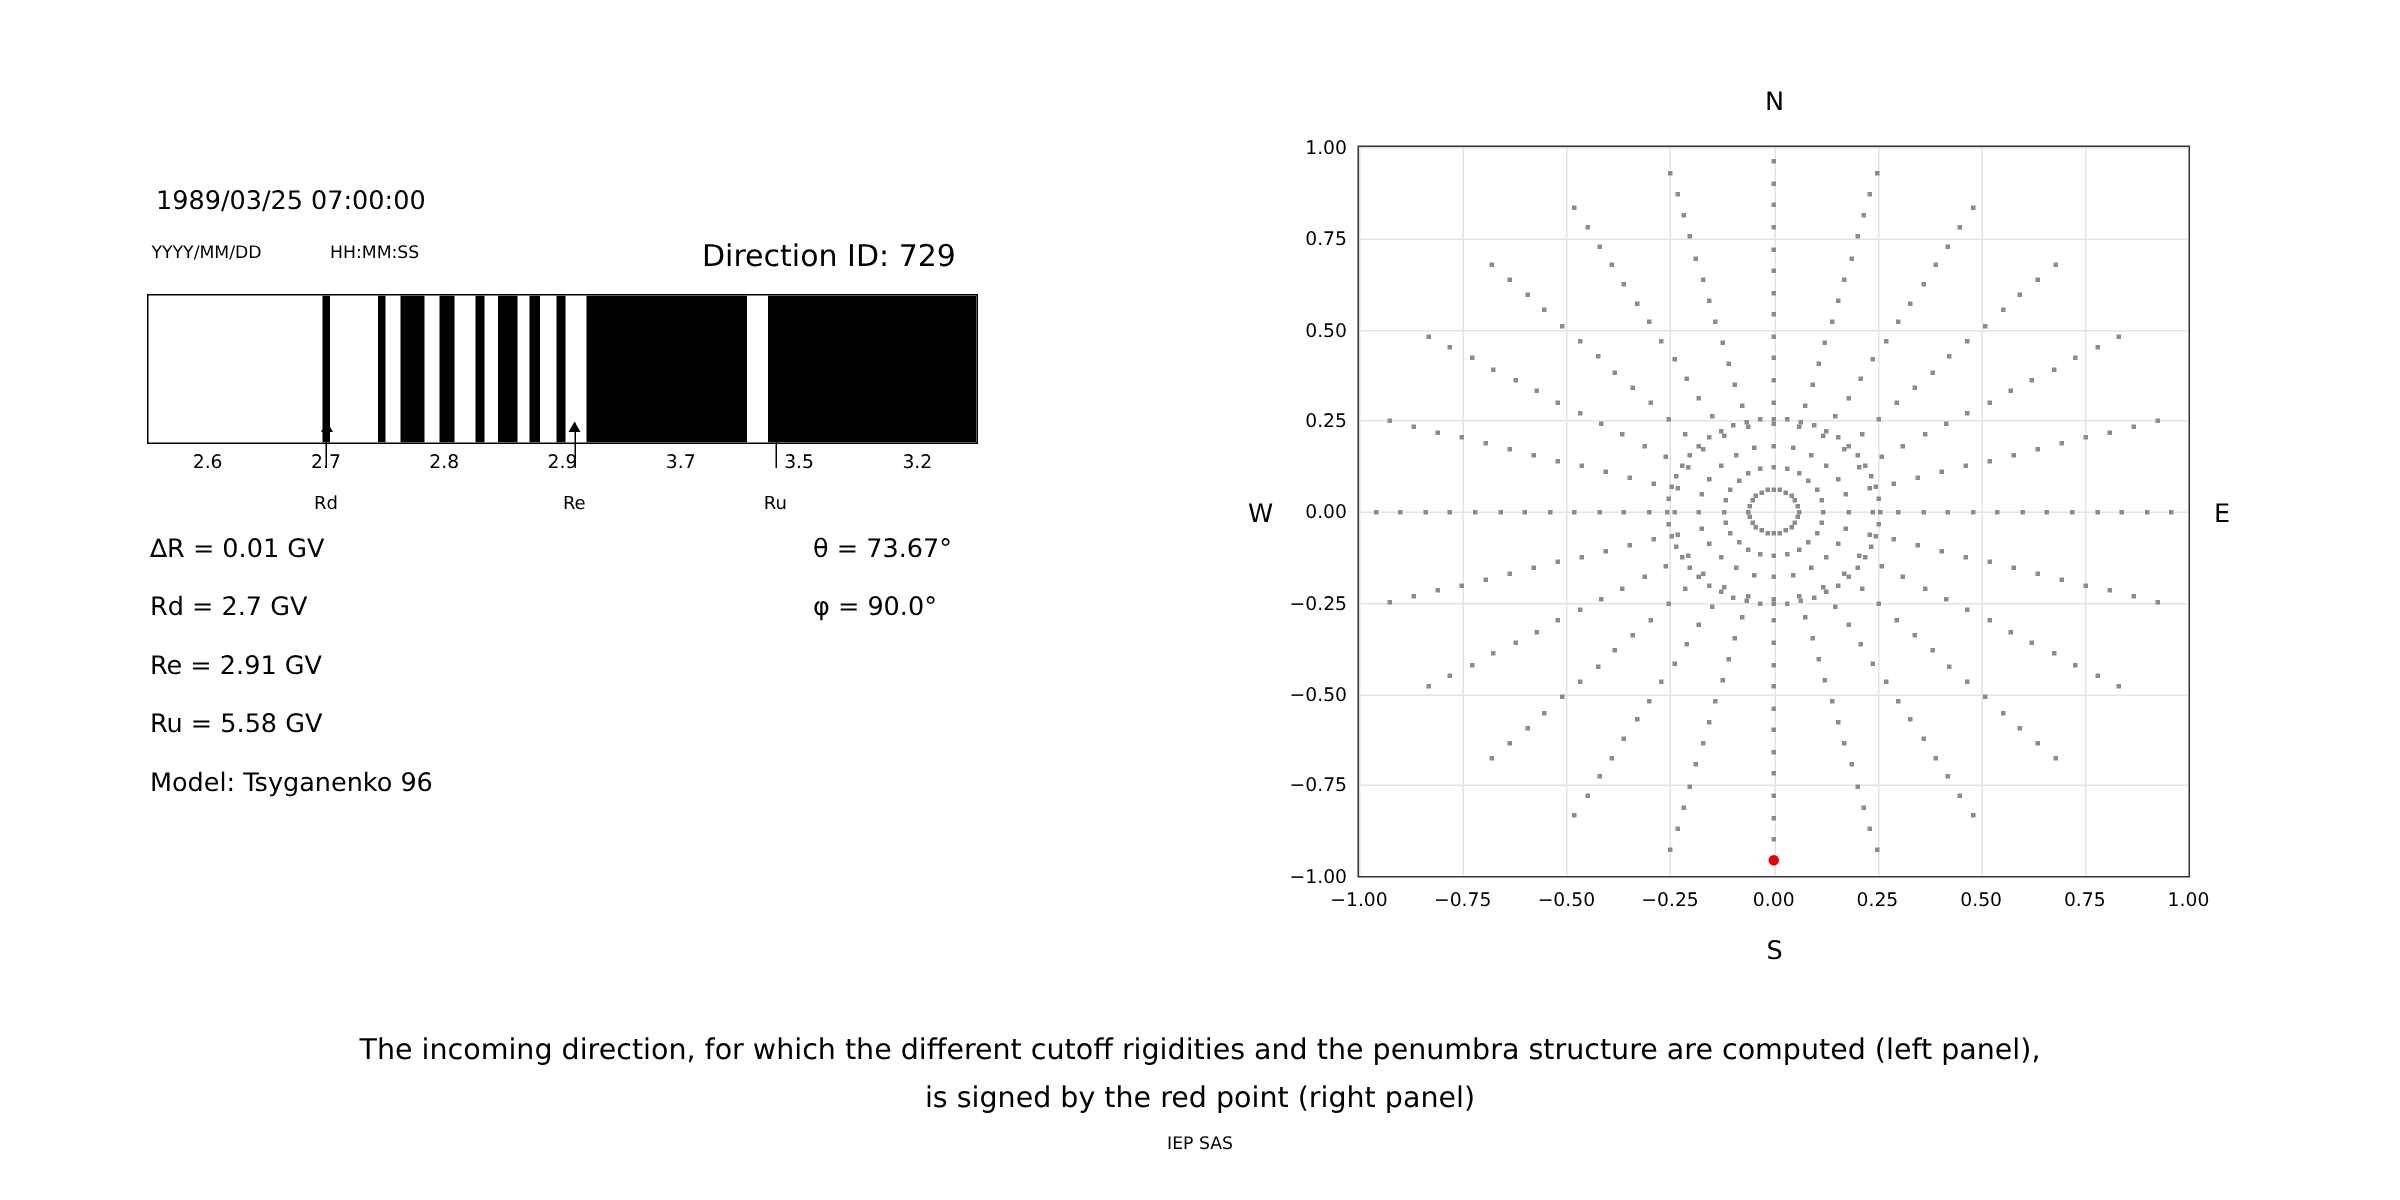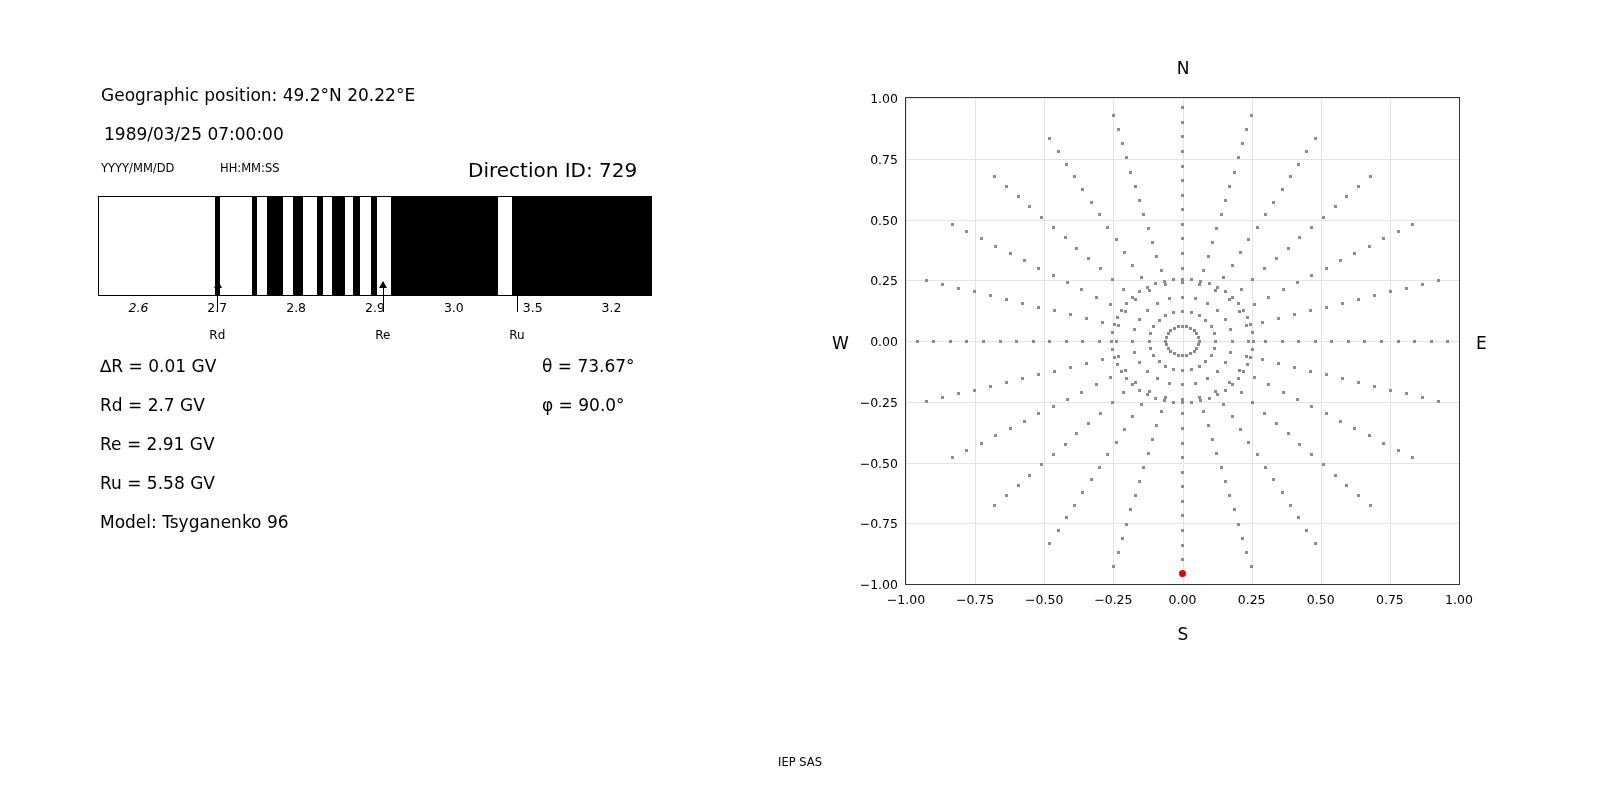--- a/index.html
+++ b/index.html
@@ -206,21 +206,20 @@
     width: 1600px;
     text-align: center;
     font-size: 11.5px;
   }
 </style>
 </head>
 <body>
 
 <div id="left-panel">
 
-  <div class="meta-line" id="geo-position">Geographic position: 49.2°N 20.22°E</div>
 
   <div class="meta-line" id="datetime-line">1989/03/25 07:00:00</div>
 
   <div class="meta-line" id="date-format-label">YYYY/MM/DD</div>
 
   <div class="meta-line" id="time-format-label">HH:MM:SS</div>
 
   <div class="meta-line" id="direction-id">Direction ID: 729</div>
 
   <div id="penumbra-wrap">
@@ -232,25 +231,25 @@
         <div class="band" style="left: 218.04px; width: 5.52px;"></div>
         <div class="band" style="left: 233.023px; width: 12.6171px;"></div>
         <div class="band" style="left: 253.526px; width: 7.88571px;"></div>
         <div class="band" style="left: 271.663px; width: 6.30857px;"></div>
         <div class="band" style="left: 292.166px; width: 107.246px;"></div>
         <div class="band" style="left: 412.817px; width: 139.183px;"></div>
       </div>
   </div>
 
   <div id="rig-axis">
-      <div class="tick-label" style="left: 40.4286px; font-style: italic;">2.6</div>
+      <div class="tick-label" style="left: 40.4286px;">2.6</div>
       <div class="tick-label" style="left: 119.286px;">2.7</div>
       <div class="tick-label" style="left: 198.143px;">2.8</div>
       <div class="tick-label" style="left: 277px;">2.9</div>
-      <div class="tick-label" style="left: 355.857px;">3.0</div>
+      <div class="tick-label" style="left: 355.857px;">3.7</div>
       <div class="tick-label" style="left: 434.714px;">3.5</div>
       <div class="tick-label" style="left: 513.571px;">3.2</div>
       <div class="marker" style="left: 119.286px;"></div>
       <div class="marker-label" style="left: 119.286px;">Rd</div>
       <div class="marker" style="left: 284.886px;"></div>
       <div class="marker-label" style="left: 284.886px;">Re</div>
       <div class="marker" style="left: 418.943px;"></div>
       <div class="marker-label" style="left: 418.943px;">Ru</div>
     </div>
 
@@ -737,14 +736,16 @@
     <div class="ytick" style="left: 48px; width: 50px; top: 462.5px;">−0.50</div>
     <div class="ytick" style="left: 48px; width: 50px; top: 401.75px;">−0.25</div>
     <div class="ytick" style="left: 48px; width: 50px; top: 341px;">0.00</div>
     <div class="ytick" style="left: 48px; width: 50px; top: 280.25px;">0.25</div>
     <div class="ytick" style="left: 48px; width: 50px; top: 219.5px;">0.50</div>
     <div class="ytick" style="left: 48px; width: 50px; top: 158.75px;">0.75</div>
     <div class="ytick" style="left: 48px; width: 50px; top: 98px;">1.00</div>
   </div>
 
 <div id="caption">
+  <div>The incoming direction, for which the different cutoff rigidities and the penumbra structure are computed (left panel),</div>
+  <div>is signed by the red point (right panel)</div>
 </div>
 <div id="footer">IEP SAS</div>
 
 </body></html>

